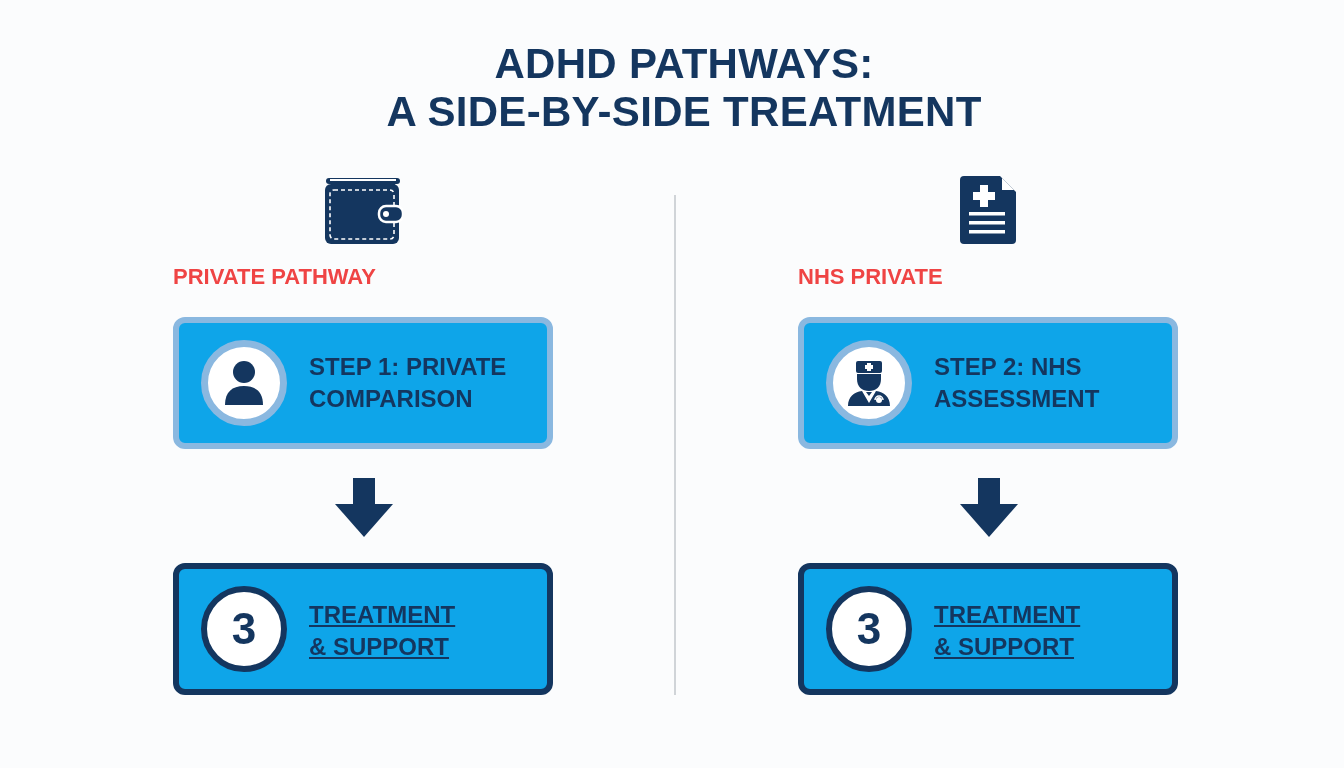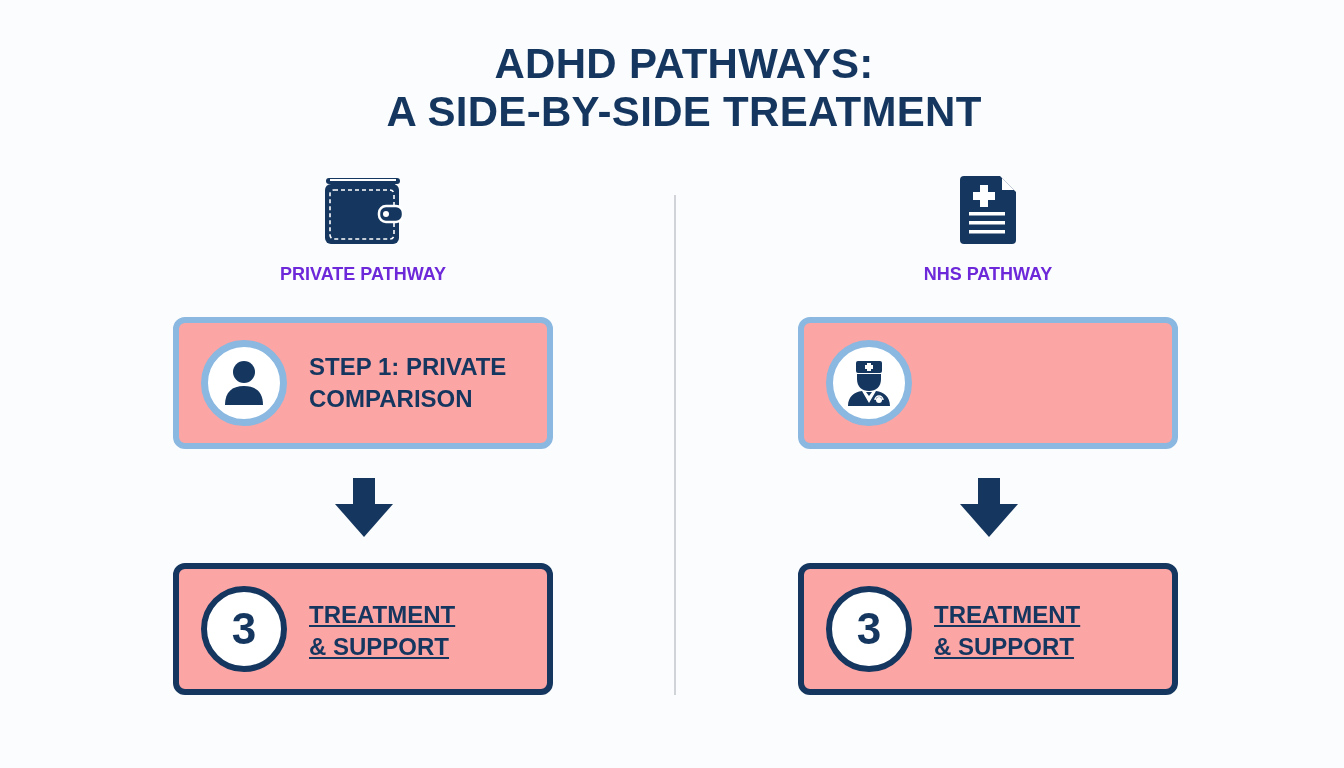--- a/index.html
+++ b/index.html
@@ -20,26 +20,26 @@
       position: absolute; left: 674px; top: 195px; width: 2px; height: 500px;
       background: #d0d4d8;
     }
     .col { position: absolute; top: 0; width: 380px; }
     .col.left { left: 173px; }
     .col.right { left: 798px; }
     .header-icon { position: absolute; top: 176px; }
     .col.left .header-icon { left: 150px; }
     .col.right .header-icon { left: 162px; }
     .col-title {
-      position: absolute; top: 264px; width: 380px; text-align: center;
-      font-weight: bold; font-size: 18px; color: #6d28d9;
+      position: absolute; top: 264px; width: 380px; 
+      font-weight: bold; font-size: 22px; color: #ef4444;
     }
     .card {
       position: absolute; left: 0; width: 380px; height: 132px;
-      box-sizing: border-box; border-radius: 12px; background: #fca5a5;
+      box-sizing: border-box; border-radius: 12px; background: #0ea5e9;
     }
     .card.step { top: 317px; border: 6px solid #8ab8e0; }
     .card.final { top: 563px; border: 6px solid #14365f; height: 132px; }
     .badge {
       position: absolute; left: 22px; top: 17px; width: 86px; height: 86px;
       box-sizing: border-box; border-radius: 50%; background: #fff;
       display: flex; align-items: center; justify-content: center;
     }
     .card.step .badge { border: 7px solid #8ab8e0; }
     .card.final .badge { border: 6px solid #14365f; font-weight: bold; font-size: 44px; color: #14365f; }
@@ -109,36 +109,38 @@
     <svg width="56" height="68" viewBox="0 0 56 68">
       <path d="M4 0 H40 L56 16 V64 a4 4 0 0 1 -4 4 H4 a4 4 0 0 1 -4 -4 V4 a4 4 0 0 1 4 -4 Z" fill="#14365f"></path>
       <path d="M42 2 L54 14 H42 Z" fill="#fff"></path>
       <rect x="20" y="9" width="8" height="22" fill="#fff"></rect>
       <rect x="13" y="16" width="22" height="8" fill="#fff"></rect>
       <rect x="9" y="36" width="36" height="3.5" fill="#fff"></rect>
       <rect x="9" y="45" width="36" height="3.5" fill="#fff"></rect>
       <rect x="9" y="54" width="36" height="3.5" fill="#fff"></rect>
     </svg>
   </span>
-  <div class="col-title">NHS PATHWAY</div>
+  <div class="col-title">NHS PRIVATE</div>
 
   <div class="card step">
     <div class="badge">
       <svg width="46" height="48" viewBox="0 0 46 48">
         <rect x="10" y="2" width="26" height="12" rx="2" fill="#14365f"></rect>
         <rect x="21" y="4" width="4" height="8" fill="#fff"></rect>
         <rect x="19" y="6" width="8" height="4" fill="#fff"></rect>
         <path d="M11 15 H35 V20 C35 28 30 32 23 32 C16 32 11 28 11 20 Z" fill="#14365f"></path>
         <path d="M2 47 C2 38 8 33 16 32 L23 44 L30 32 C38 33 44 38 44 47 Z" fill="#14365f"></path>
         <path d="M20 33 L23 37 L26 33 Z" fill="#14365f"></path>
         <circle cx="33" cy="41" r="3" fill="#fff"></circle>
         <path d="M29 41 a4 4 0 0 1 8 0" fill="none" stroke="#fff" stroke-width="1.5"></path>
       </svg>
     </div>
     <div class="card-text">
+      <div>STEP 2: NHS</div>
+      <div>ASSESSMENT</div>
     </div>
   </div>
 
   <span class="arrow">
     <svg width="58" height="60" viewBox="0 0 58 60">
       <rect x="18" y="0" width="22" height="28" fill="#14365f"></rect>
       <polygon points="0,26 58,26 29,59" fill="#14365f"></polygon>
     </svg>
   </span>
 

